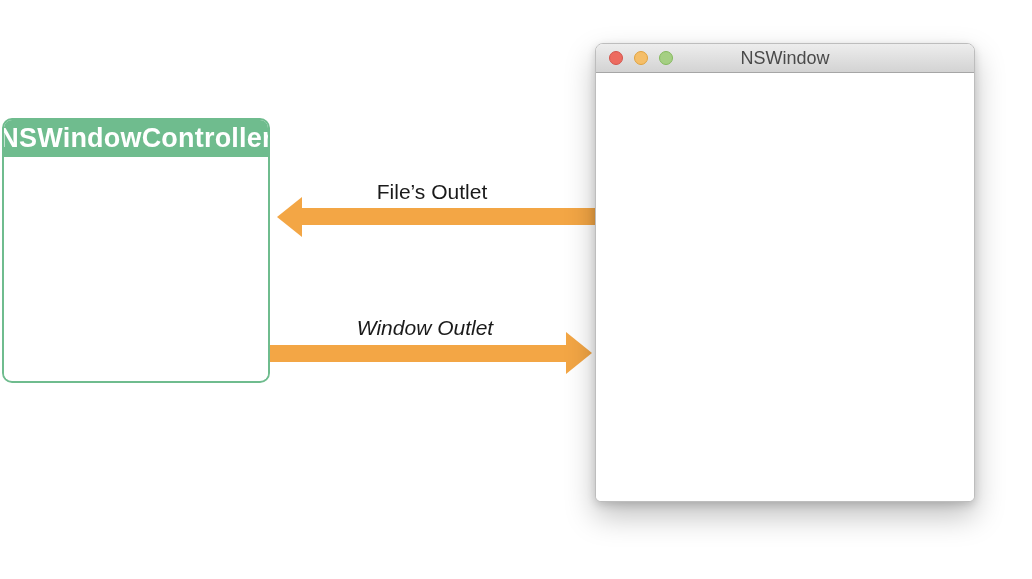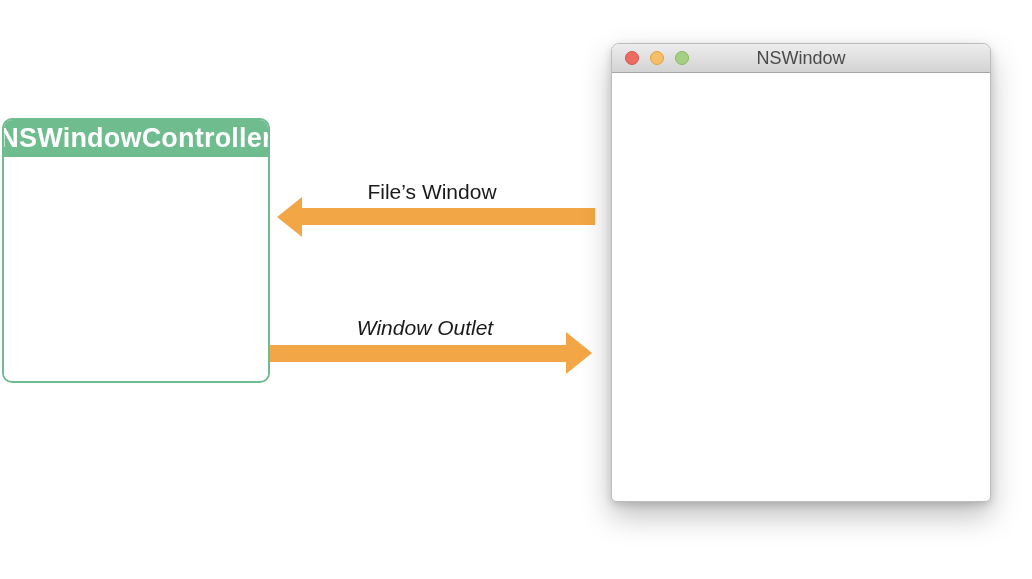--- a/index.html
+++ b/index.html
@@ -69,21 +69,20 @@
   
   .mac-window {
     position: absolute;
     left: 595px; top: 43px;
     width: 378px; height: 457px;
     background: #ffffff;
     border: 1px solid #bdbdbd;
     border-radius: 8px 8px 6px 6px;
     box-shadow: 0 14px 30px rgba(0,0,0,0.25), 0 3px 8px rgba(0,0,0,0.15);
     overflow: hidden;
-    margin-left: 16px;
   }
   .titlebar {
     height: 28px;
     background: linear-gradient(var(--titlebar-top), var(--titlebar-bottom));
     border-bottom: 1px solid #a6a6a6;
     position: relative;
     display: flex; align-items: center;
   }
   .traffic-lights {
     position: absolute; left: 13px; top: 0; height: 100%;
@@ -112,21 +111,21 @@
 
   <div class="controller-box">
     <div class="controller-header">
       <span class="controller-title">NSWindowController</span>
     </div>
     <div class="controller-body"></div>
   </div>
 
   <div class="fo-head"></div>
   <div class="arrow-body fo-body"></div>
-  <div class="arrow-label fo-label">File’s Window</div>
+  <div class="arrow-label fo-label">File’s Outlet</div>
 
   <div class="arrow-body wo-body"></div>
   <div class="wo-head"></div>
   <div class="arrow-label wo-label">Window Outlet</div>
 
   <div class="mac-window">
     <div class="titlebar">
       <div class="traffic-lights">
         <span class="light light-red"></span>
         <span class="light light-yellow"></span>

